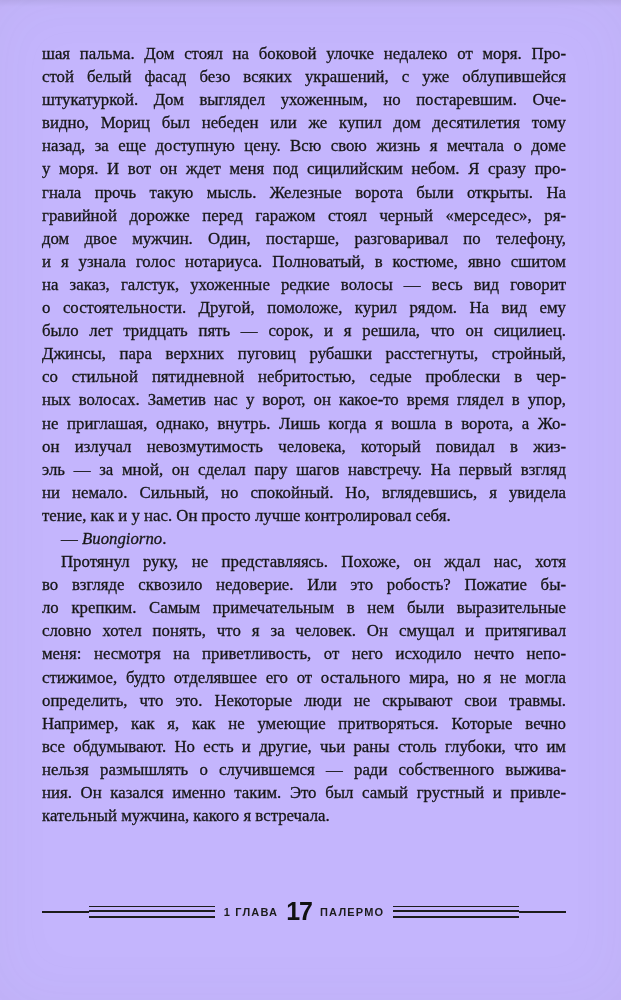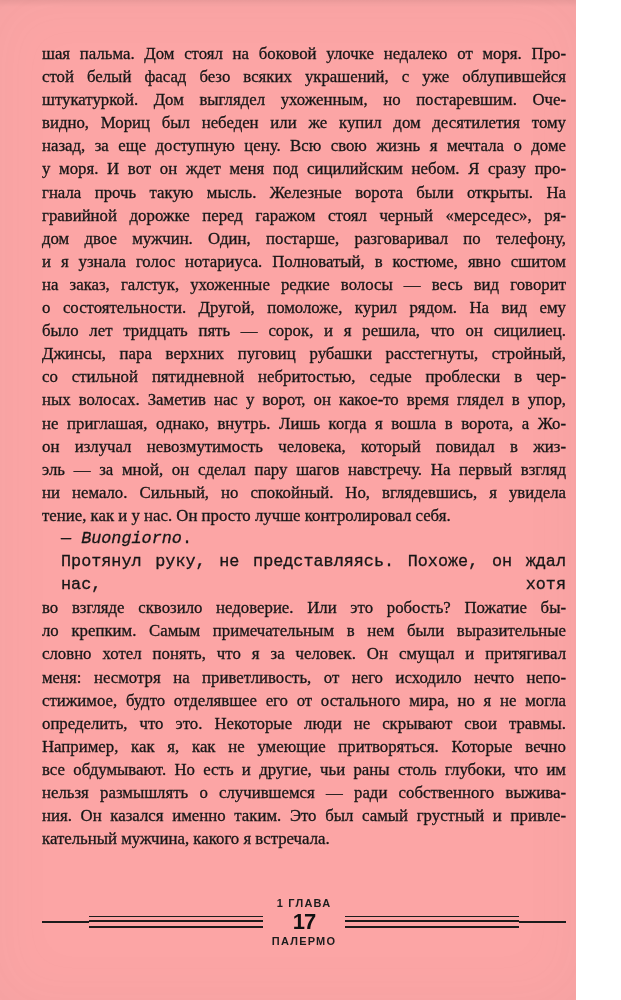--- a/index.html
+++ b/index.html
@@ -2,23 +2,23 @@
 <html><head>
 <meta charset="utf-8">
 <style>
   html, body {
     margin: 0;
     padding: 0;
     background: #ffffff;
   }
   .page {
     position: relative;
-    width: 576px;
+    width: 621px;
     height: 1000px;
-    background: #fca5a5;
+    background: #c4b5fd;
     overflow: hidden;
     font-family: "Liberation Serif", "DejaVu Serif", serif;
     box-shadow: inset 0 0 60px rgba(120,120,120,0.06);
   }
   .page::before {
     content: "";
     position: absolute;
     top: 0; left: 0; right: 0;
     height: 7px;
     background: linear-gradient(180deg, rgba(0,0,0,0.06), rgba(0,0,0,0));
@@ -38,21 +38,20 @@
     white-space: normal;
     text-align: justify;
     text-align-last: justify;
   }
   .line.no-just {
     text-align: left;
     text-align-last: left;
   }
   .line.indent {
     padding-left: 19px;
-    font-family: Liberation Mono, monospace;
   }
   .line .it {
     font-style: italic;
   }
   .footer {
     position: absolute;
     top: 897px;
     left: 42px;
     width: 524px;
     display: flex;
@@ -73,30 +72,29 @@
       rgba(0,0,0,0) 0px, rgba(0,0,0,0) 3px,
       #1c1c1c 3px, #1c1c1c 5px,
       rgba(0,0,0,0) 5px);
   }
   .footer-text {
     display: flex;
     align-items: center;
     margin: 0 9px;
     font-family: "Liberation Sans", sans-serif;
     white-space: nowrap;
-    flex-direction: column;
   }
   .footer-label {
     font-size: 11px;
     font-weight: 700;
     letter-spacing: 1.2px;
     color: #1c1c1c;
   }
   .footer-pagenum {
-    font-size: 22px;
+    font-size: 25px;
     font-weight: 700;
     margin: 0 8px;
     letter-spacing: -1px;
     transform: scaleY(1.02);
     color: #111111;
   }
 </style>
 </head>
 <body>
 

